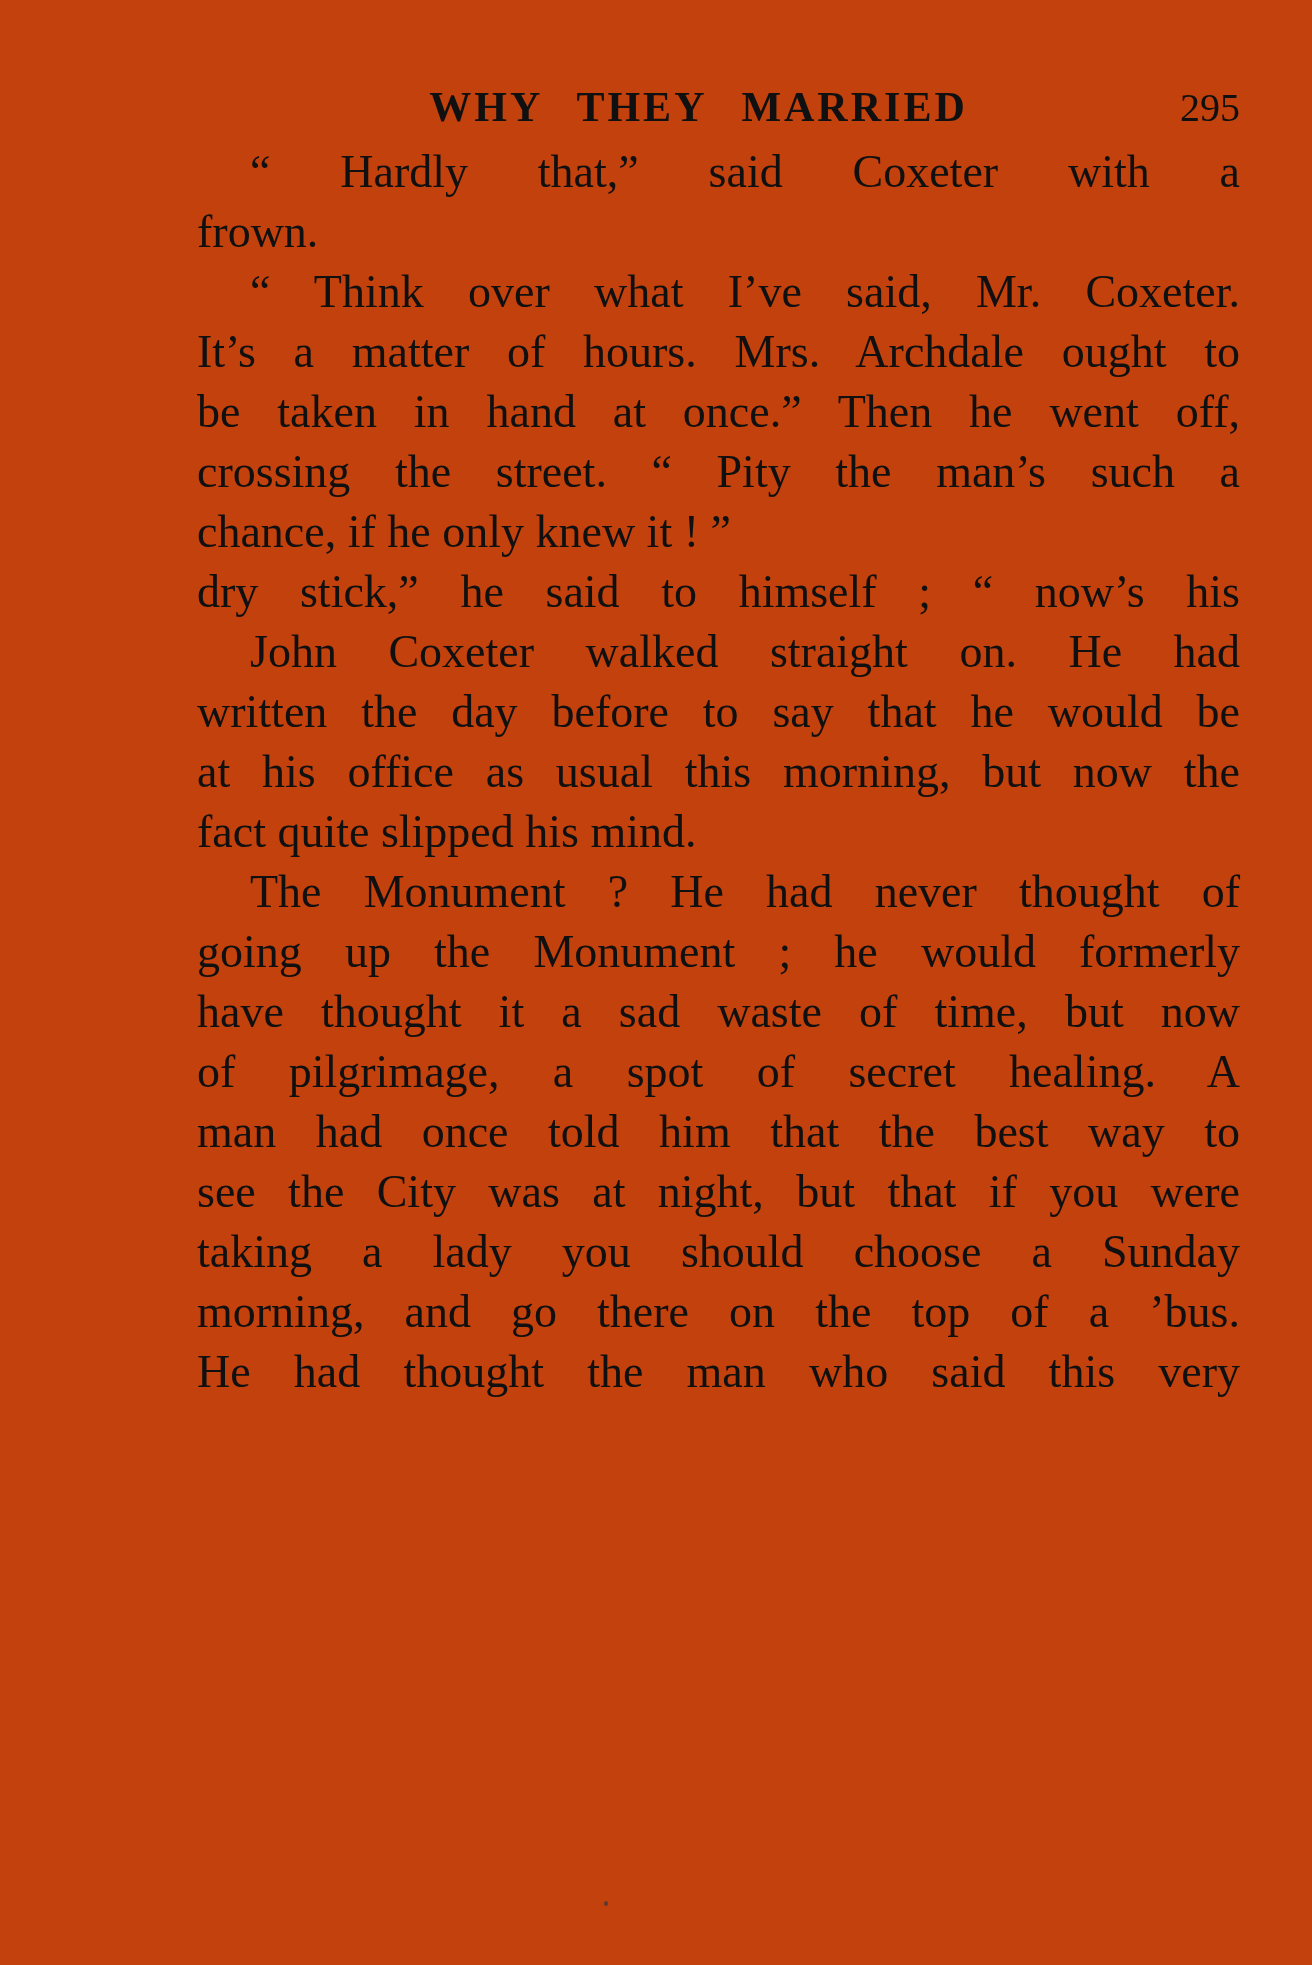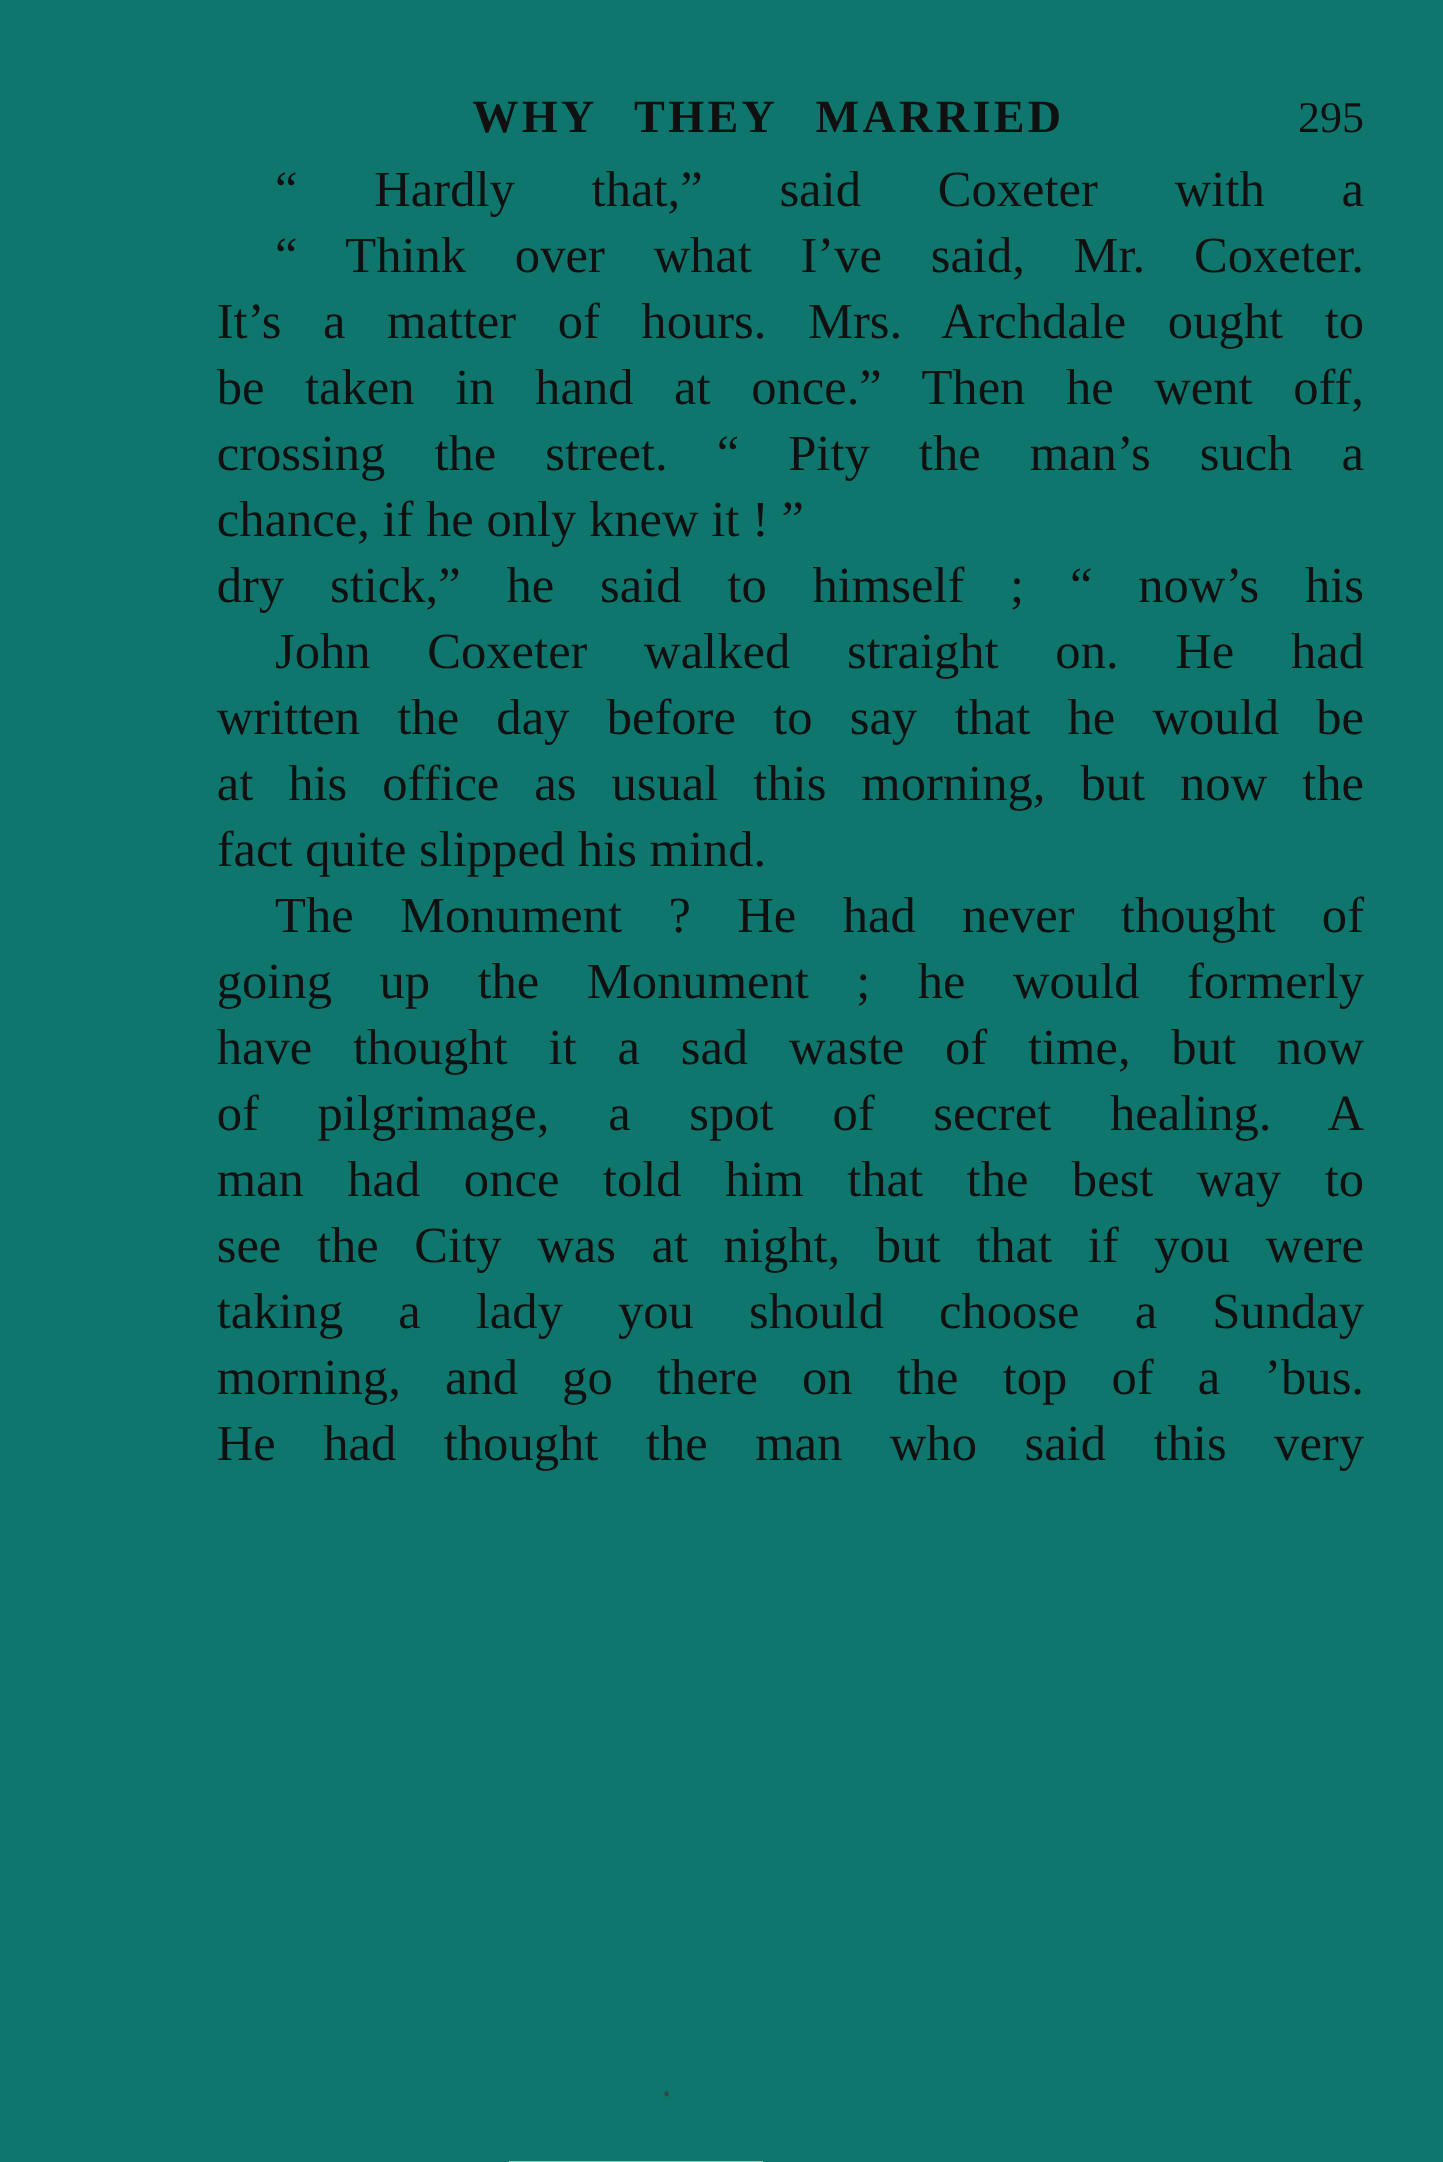--- a/index.html
+++ b/index.html
@@ -1,21 +1,21 @@
 <!DOCTYPE html>
 <html><head>
 <meta charset="utf-8">
 <style>
   * { margin: 0; padding: 0; box-sizing: border-box; }
   html, body { background: #ffffff; }
   .page {
     position: relative;
     width: 1312px;
     height: 1965px;
-    background: #0f766e;
+    background: #c2410c;
     color: #101010;
     font-family: "Liberation Serif", "DejaVu Serif", serif;
     overflow: hidden;
   }
   .content {
     position: absolute;
     left: 157px;
     top: 86px;
     width: 1083px;
   }
@@ -71,20 +71,21 @@
 <div class="page">
   <div class="content">
     <header class="running-head">
       <div></div>
       <div class="head-title">WHY THEY MARRIED</div>
       <div class="head-num">295</div>
     </header>
     <main class="body-text">
         <div class="paragraph">
           <div class="line first">“ Hardly that,” said Coxeter with a</div>
+          <div class="line lastline">frown.</div>
         </div>
         <div class="paragraph">
           <div class="line first">“ Think over what I’ve said, Mr. Coxeter.</div>
           <div class="line">It’s a matter of hours.   Mrs. Archdale ought to</div>
           <div class="line">be taken in hand at once.”  Then he went off,</div>
           <div class="line">crossing the street.  “ Pity the man’s such a</div>
           <div class="line lastline">chance, if he only knew it ! ”</div>
           <div class="line">dry stick,” he said to himself ; “ now’s his</div>
         </div>
         <div class="paragraph">

